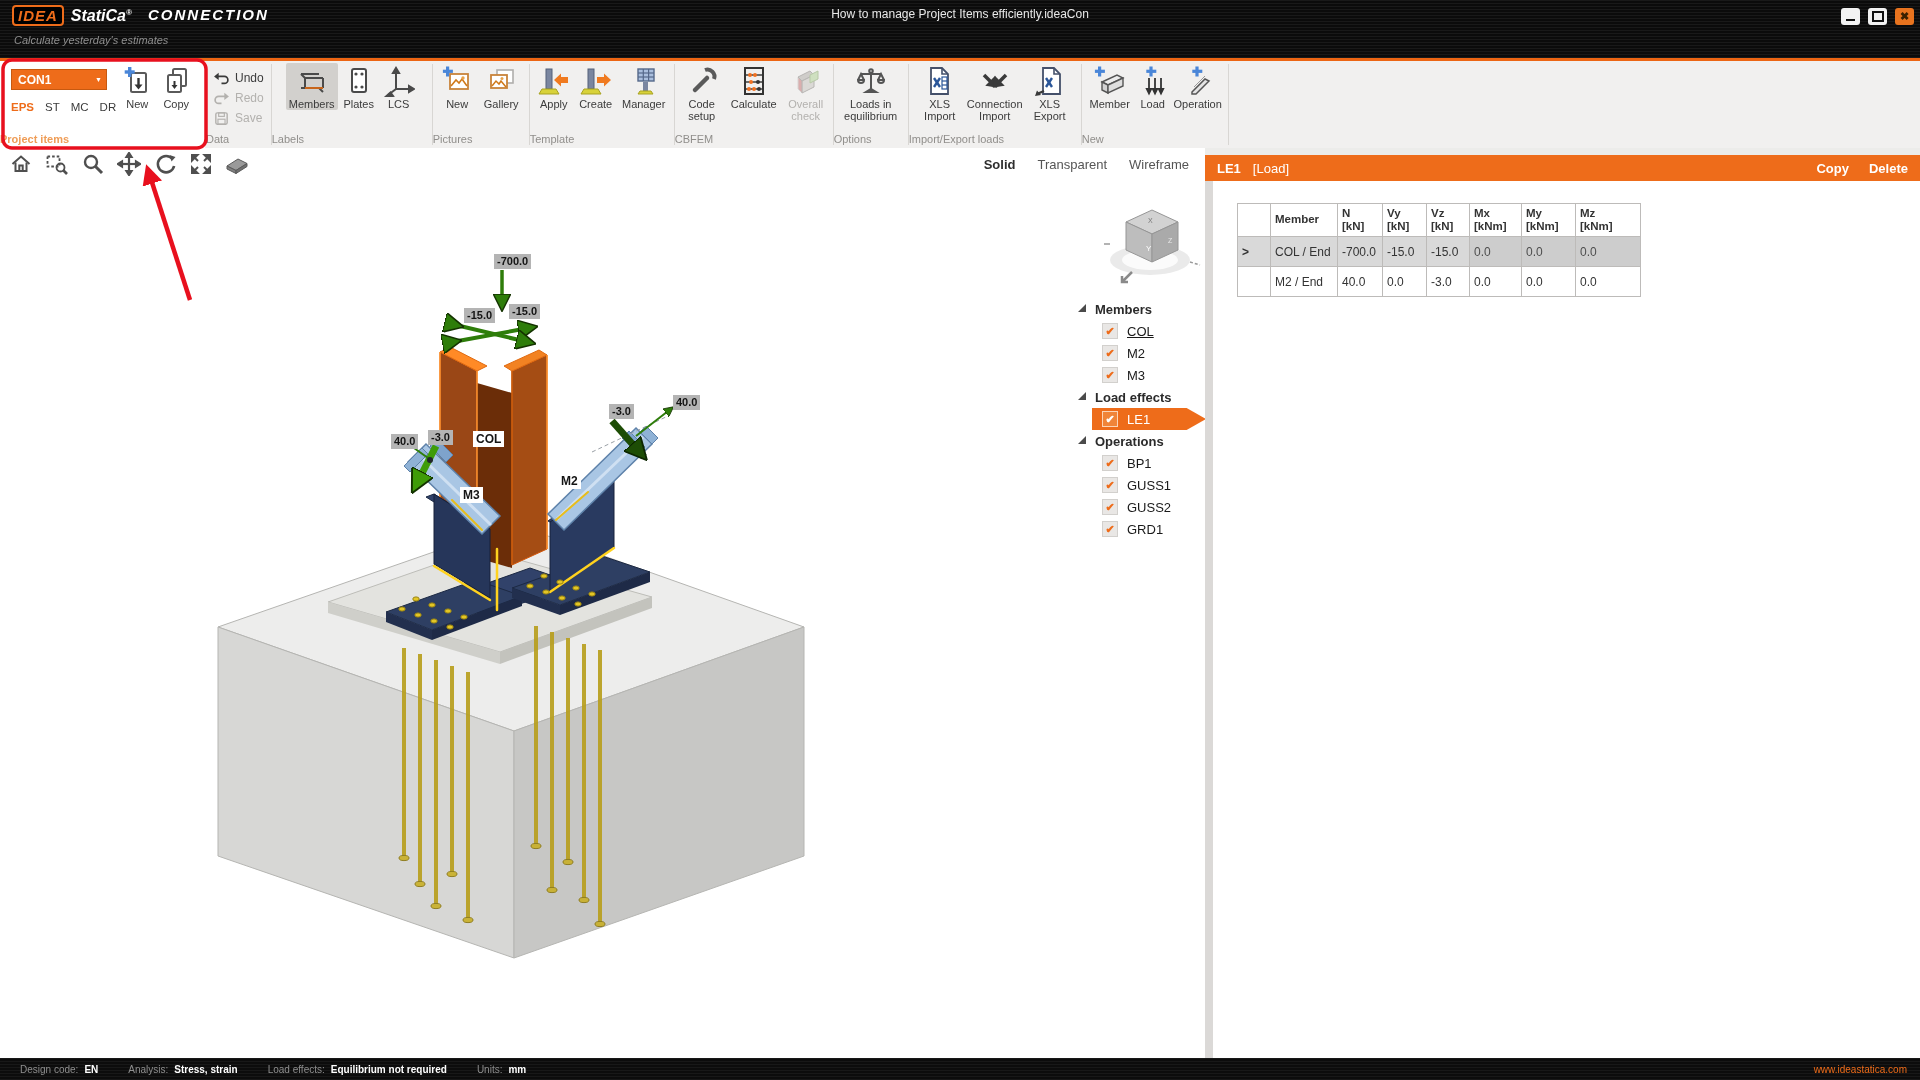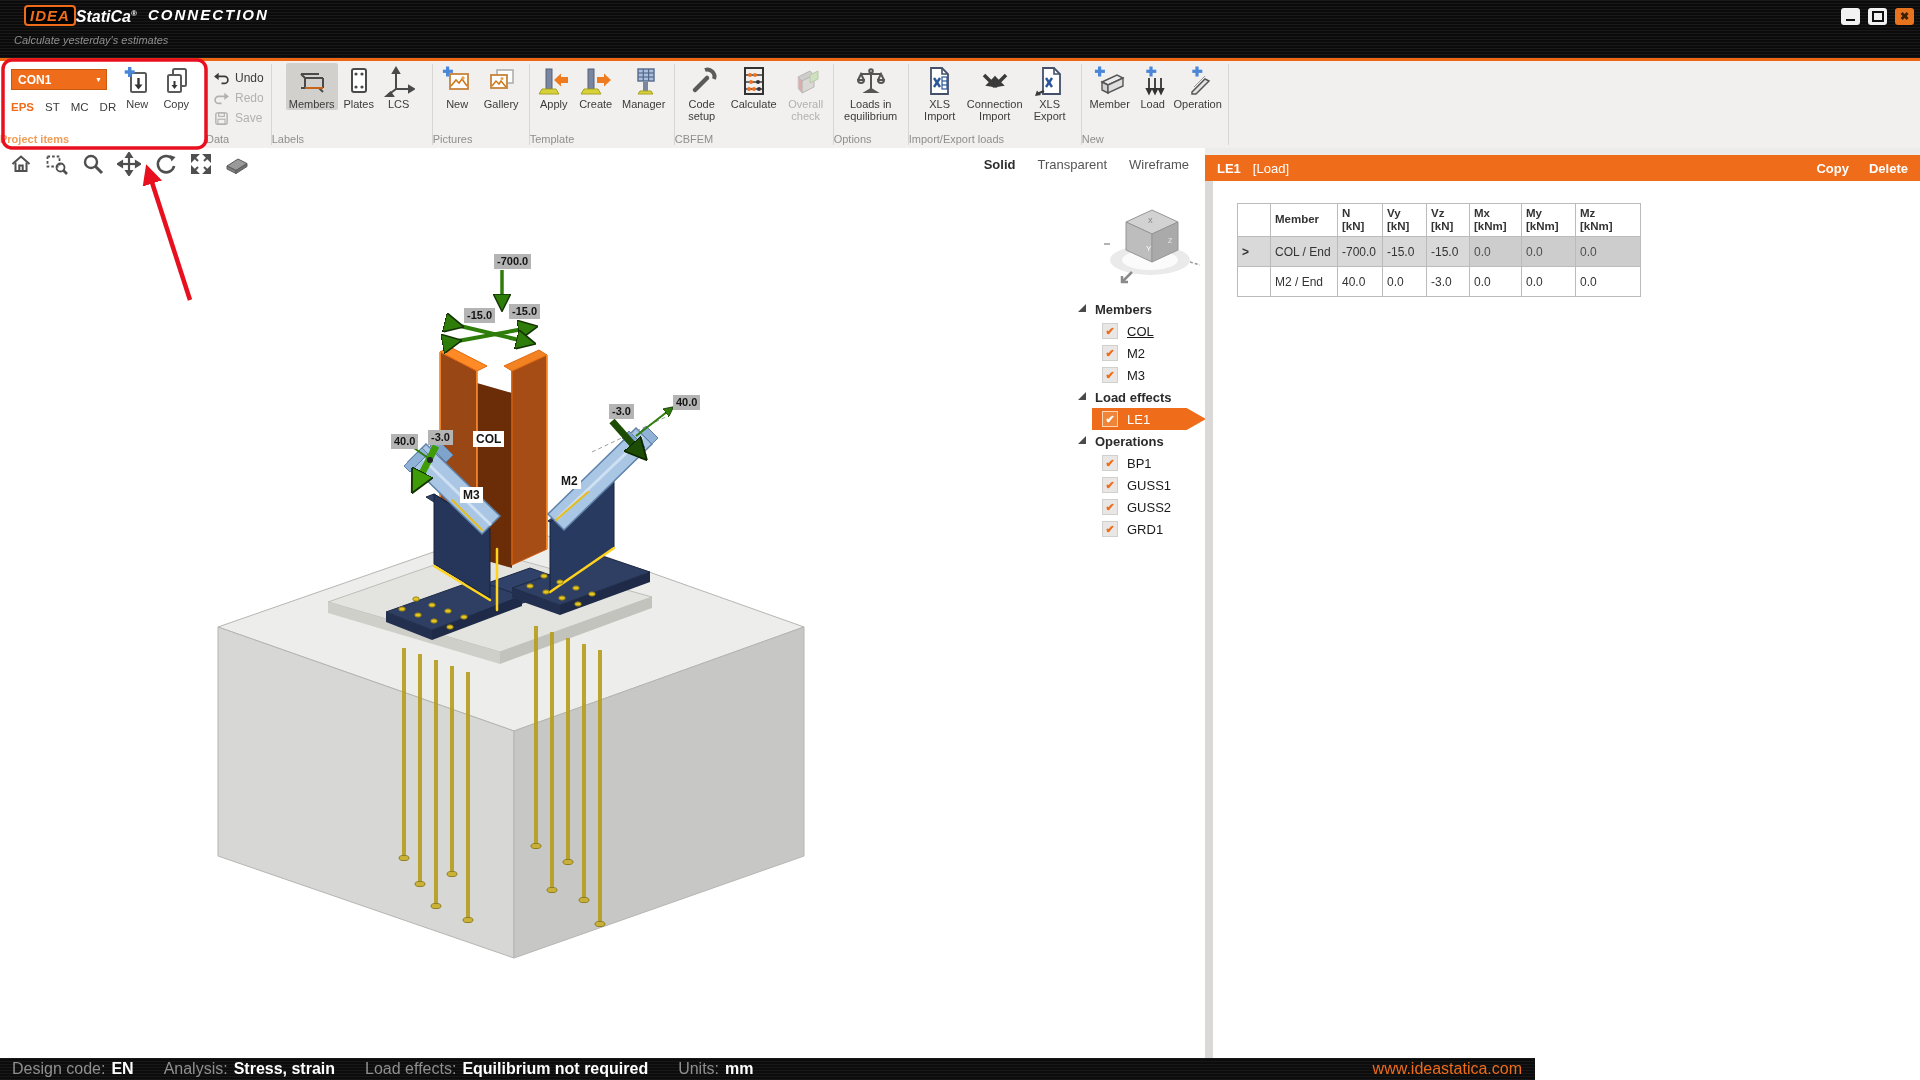--- a/index.html
+++ b/index.html
@@ -1,21 +1,21 @@
 <!DOCTYPE html>
 <html><head>
 <meta charset="utf-8">
 <style>
   html,body{margin:0;padding:0}
   body{width:1920px;height:1080px;position:relative;overflow:hidden;background:#fff;
        font-family:"Liberation Sans",sans-serif;-webkit-font-smoothing:antialiased}
   
   .blackhead{position:absolute;left:0;top:0;width:1920px;height:58px;background:#0b0b0b;
     background-image:repeating-linear-gradient(180deg,rgba(255,255,255,.06) 0 1px,rgba(0,0,0,0) 1px 3px)}
-  .brand{position:absolute;left:24px;top:5px;display:flex;align-items:flex-end;}
+  .brand{position:absolute;left:12px;top:5px;display:flex;align-items:center;gap:7px}
   .idea-box{border:2px solid #ee6c1a;border-radius:4px;padding:0 4px;color:#ee6c1a;
     font-weight:900;font-style:italic;font-size:15px;letter-spacing:1px;background:#000}
   .statica{color:#fff;font-weight:bold;font-style:italic;font-size:16px}
   .statica sup{font-size:8px}
   .appname{position:absolute;left:148px;top:6px;color:#fff;font-weight:bold;font-style:italic;
     font-size:15px;letter-spacing:2px}
   .tagline{position:absolute;left:14px;top:34px;color:#8f8f8f;font-style:italic;font-size:11px}
   .wintitle{position:absolute;left:0;right:0;top:7px;text-align:center;color:#e8e8e8;font-size:12px}
   .winbtn{position:absolute;top:8px;width:19px;height:17px;border-radius:3px;background:#f2f2f2;
     display:flex;align-items:center;justify-content:center;cursor:pointer}
@@ -89,39 +89,40 @@
   table.loads th,table.loads td{border:1px solid #bdbbb9;font-size:12px;padding:1px 4px;text-align:left;
     color:#333;overflow:hidden;white-space:nowrap}
   table.loads th{font-size:11.5px;font-weight:bold;line-height:1.15;height:30px;vertical-align:middle;background:#fff}
   table.loads td{height:27px}
   tr.selrow td{background:#d9d9d9}
   tr.selrow td.dis{background:#cdcdcd;color:#4d4d4d}
   td.dis{color:#555}
   td.selcell{text-align:center;font-weight:bold;color:#333}
   .note{position:absolute;left:32px;top:196px;width:340px;font-size:12px;color:#4b4b4b;line-height:1.4}
   
-  .statusbar{position:absolute;left:0;top:1058px;width:1535px;height:22px;background:#0c0c0c;
+  .statusbar{position:absolute;left:0;top:1058px;width:1920px;height:22px;background:#0c0c0c;
     background-image:repeating-linear-gradient(180deg,rgba(255,255,255,.05) 0 1px,rgba(0,0,0,0) 1px 3px);
-    display:flex;align-items:center;padding-left:12px;font-size:16px;box-sizing:border-box}
+    display:flex;align-items:center;padding-left:20px;font-size:10px;box-sizing:border-box}
   .sblabel{color:#8f8f8f;margin-right:6px}
   .sbval{color:#fff;font-weight:bold;margin-right:30px}
   .sblink{position:absolute;right:13px;color:#ee6c1a;cursor:pointer}
   
   .annot{position:absolute;left:0;top:0;width:1920px;height:1080px;pointer-events:none;z-index:60}
 </style>
 </head>
 <body>
 
 <div class="blackhead">
   <div class="brand">
     <span class="idea-box">IDEA</span>
     <span class="statica"><span>StatiCa</span><sup>®</sup></span>
   </div>
   <div class="appname">CONNECTION</div>
   <div class="tagline">Calculate yesterday's estimates</div>
+  <div class="wintitle">How to manage Project Items efficiently.ideaCon</div>
   <div class="winbtn" style="right:60px">
       <span class="glyph-min"></span>
     </div>
   <div class="winbtn" style="right:33px">
       <span class="glyph-max"></span>
     </div>
   <div class="winbtn close" style="right:6px">
       <span>✖</span>
     </div>
 </div>

